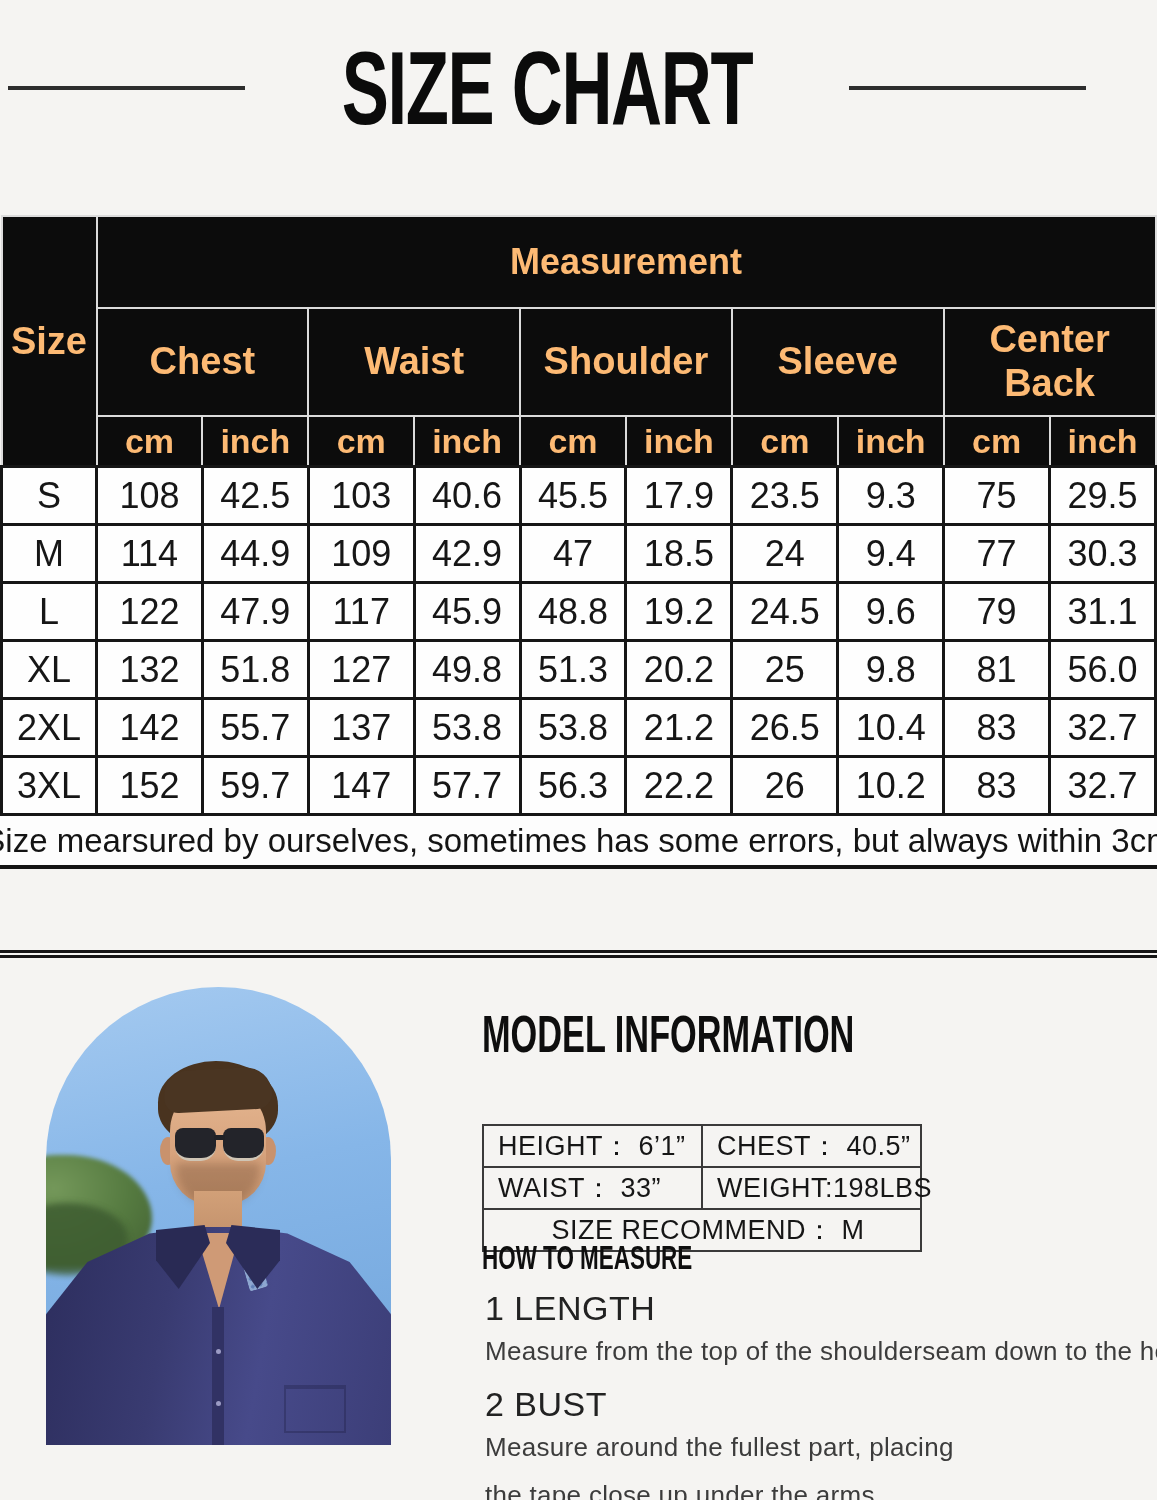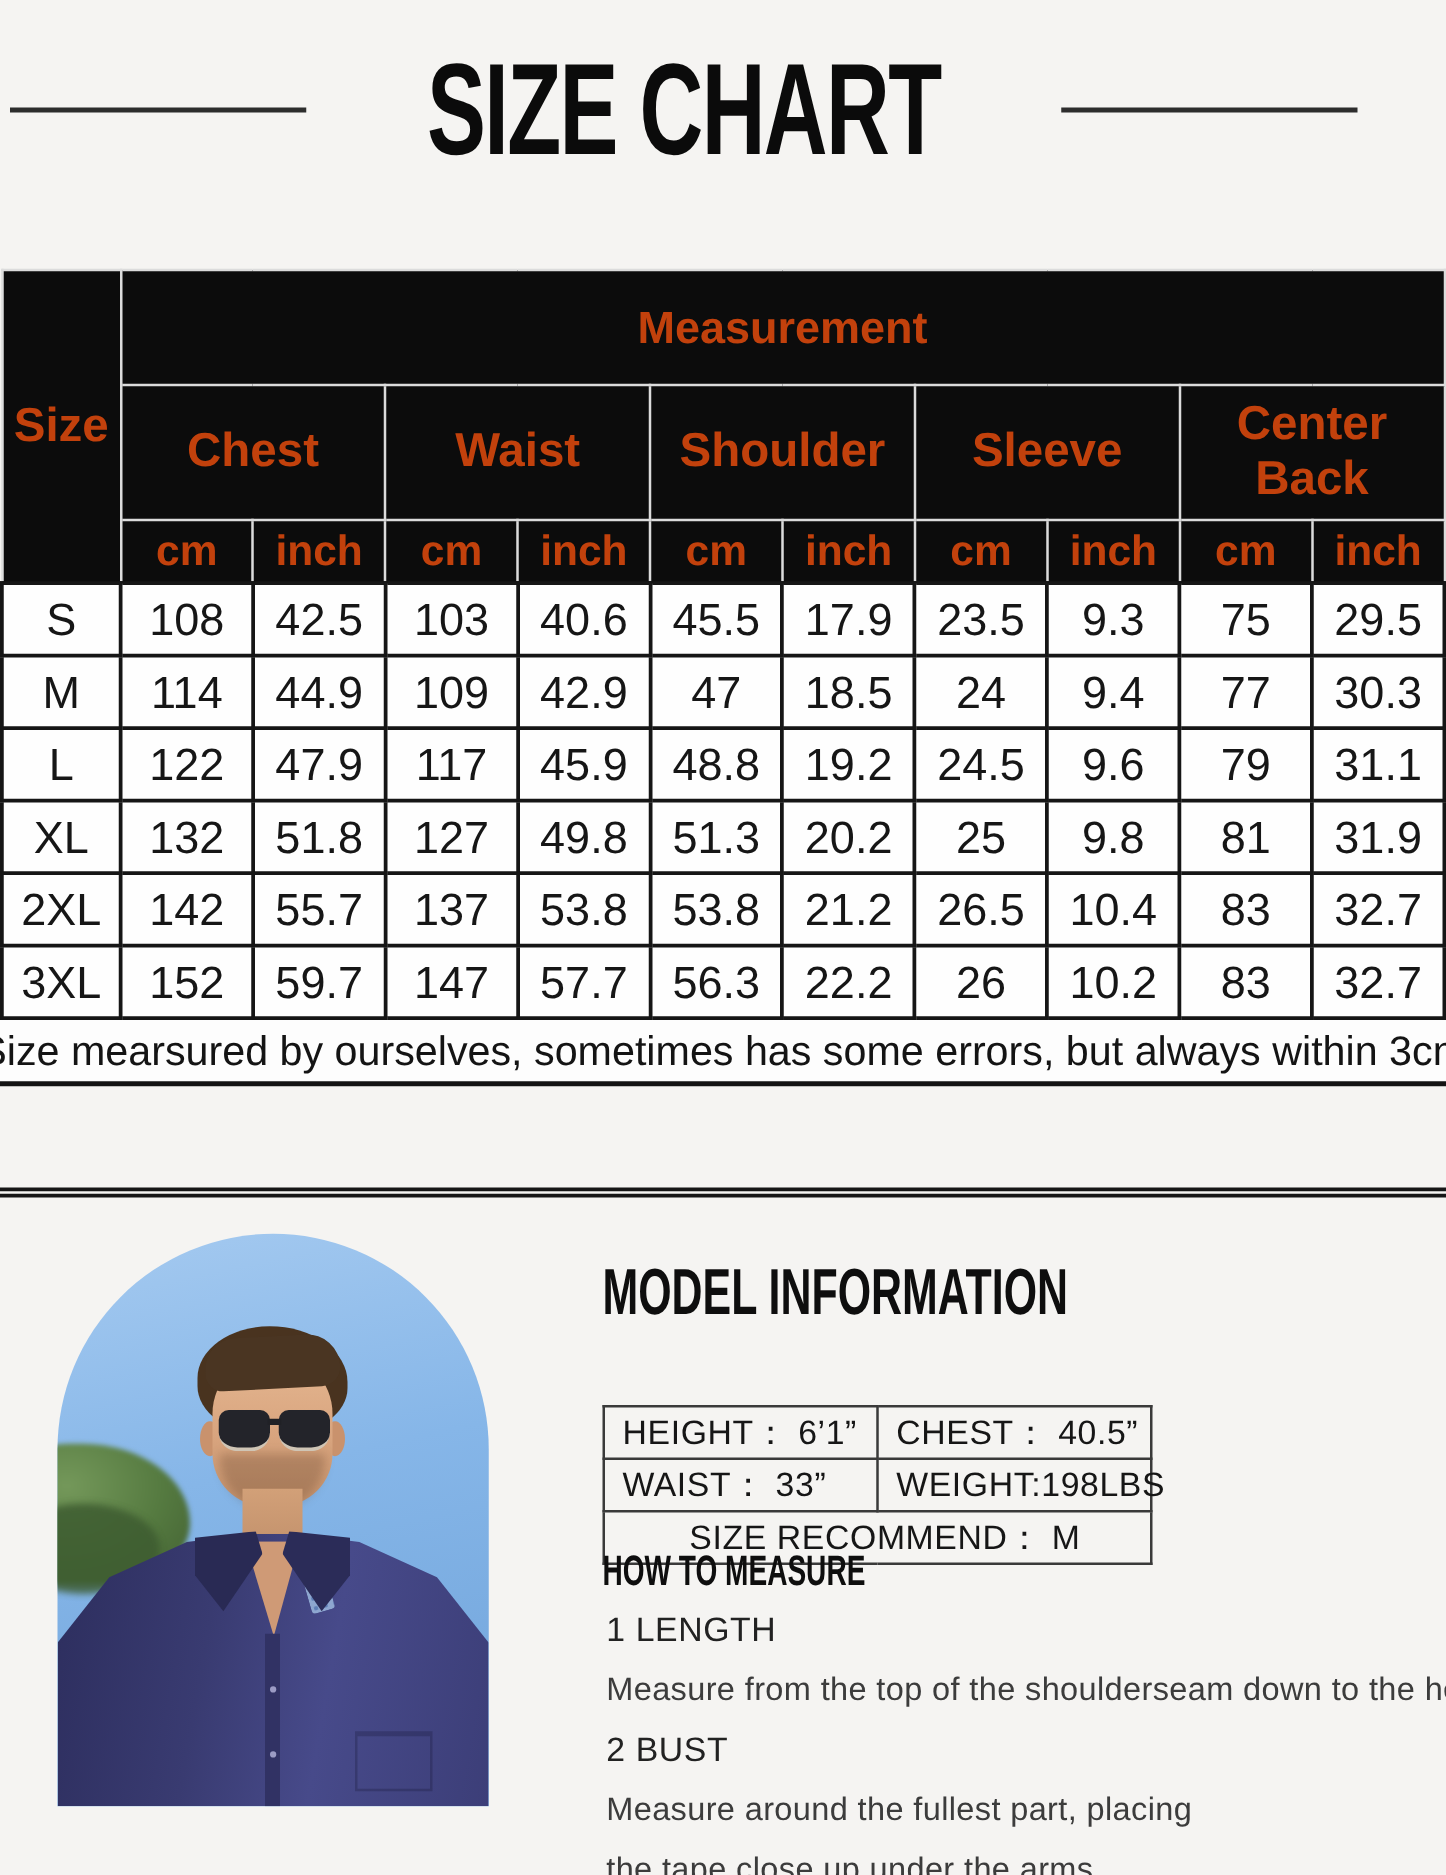--- a/index.html
+++ b/index.html
@@ -14,21 +14,21 @@
   .rule-left{width:312px;margin-left:8px;}
   .rule-right{width:311px;margin-right:8px;}
   .title-text{
     flex:1;text-align:center;font-size:104px;font-weight:900;color:#0b0b0b;
     transform:scaleX(0.68);white-space:nowrap;letter-spacing:-2px;line-height:1;
   }
   
   .table-wrap{position:absolute;top:215px;left:0;width:1157px;}
   .size-table{width:100%;border-collapse:collapse;table-layout:fixed;text-align:center;}
   .size-table col.c-size{width:95px;}
-  .size-table th{background:#0c0c0c;color:#c2410c;border:2px solid #dcdcdc;font-weight:700;}
+  .size-table th{background:#0c0c0c;color:#fdba74;border:2px solid #dcdcdc;font-weight:700;}
   .th-size{font-size:38px;}
   .th-meas{height:88px;font-size:36px;}
   .th-cat{height:106px;font-size:38px;line-height:1.15;padding:0 6px;}
   .th-unit{height:46px;font-size:34px;}
   .size-table td{
     background:#fefefe;color:#161616;border:3px solid #161616;
     height:53px;font-size:36px;font-weight:400;
   }
   .size-note{
     width:1157px;height:49px;background:#fdfdfd;border-bottom:4px solid #141414;
@@ -87,21 +87,21 @@
   .model-heading{left:482px;top:1008px;font-size:52px;}
   .model-table{position:absolute;left:482px;top:1124px;width:440px;border-collapse:collapse;table-layout:fixed;}
   .model-table td{
     border:2px solid #3a3a3a;height:40px;font-size:27px;color:#161616;
     padding:0 0 0 14px;letter-spacing:.5px;
   }
   .model-table td.rec{text-align:center;padding-left:12px;}
   
   .htm-heading{left:482px;top:1240px;font-size:34px;}
   .step{position:absolute;left:485px;white-space:nowrap;line-height:1;}
-  .step-label{font-size:27px;color:#222;letter-spacing:.5px;}
+  .step-label{font-size:34px;color:#222;letter-spacing:.5px;}
   .step-text{font-size:26px;color:#3c3c3c;letter-spacing:.3px;}
   .s1{top:1291px;} .s2{top:1338px;} .s3{top:1387px;} .s4{top:1434px;} .s5{top:1482px;}
 </style>
 </head>
 <body>
 
 <div class="page">
 
   <div class="title-row">
     <div class="title-rule rule-left"></div>
@@ -184,21 +184,21 @@
           <td>XL</td>
           <td>132</td>
           <td>51.8</td>
           <td>127</td>
           <td>49.8</td>
           <td>51.3</td>
           <td>20.2</td>
           <td>25</td>
           <td>9.8</td>
           <td>81</td>
-          <td>31.9</td>
+          <td>56.0</td>
         </tr>
         <tr>
           <td>2XL</td>
           <td>142</td>
           <td>55.7</td>
           <td>137</td>
           <td>53.8</td>
           <td>53.8</td>
           <td>21.2</td>
           <td>26.5</td>

